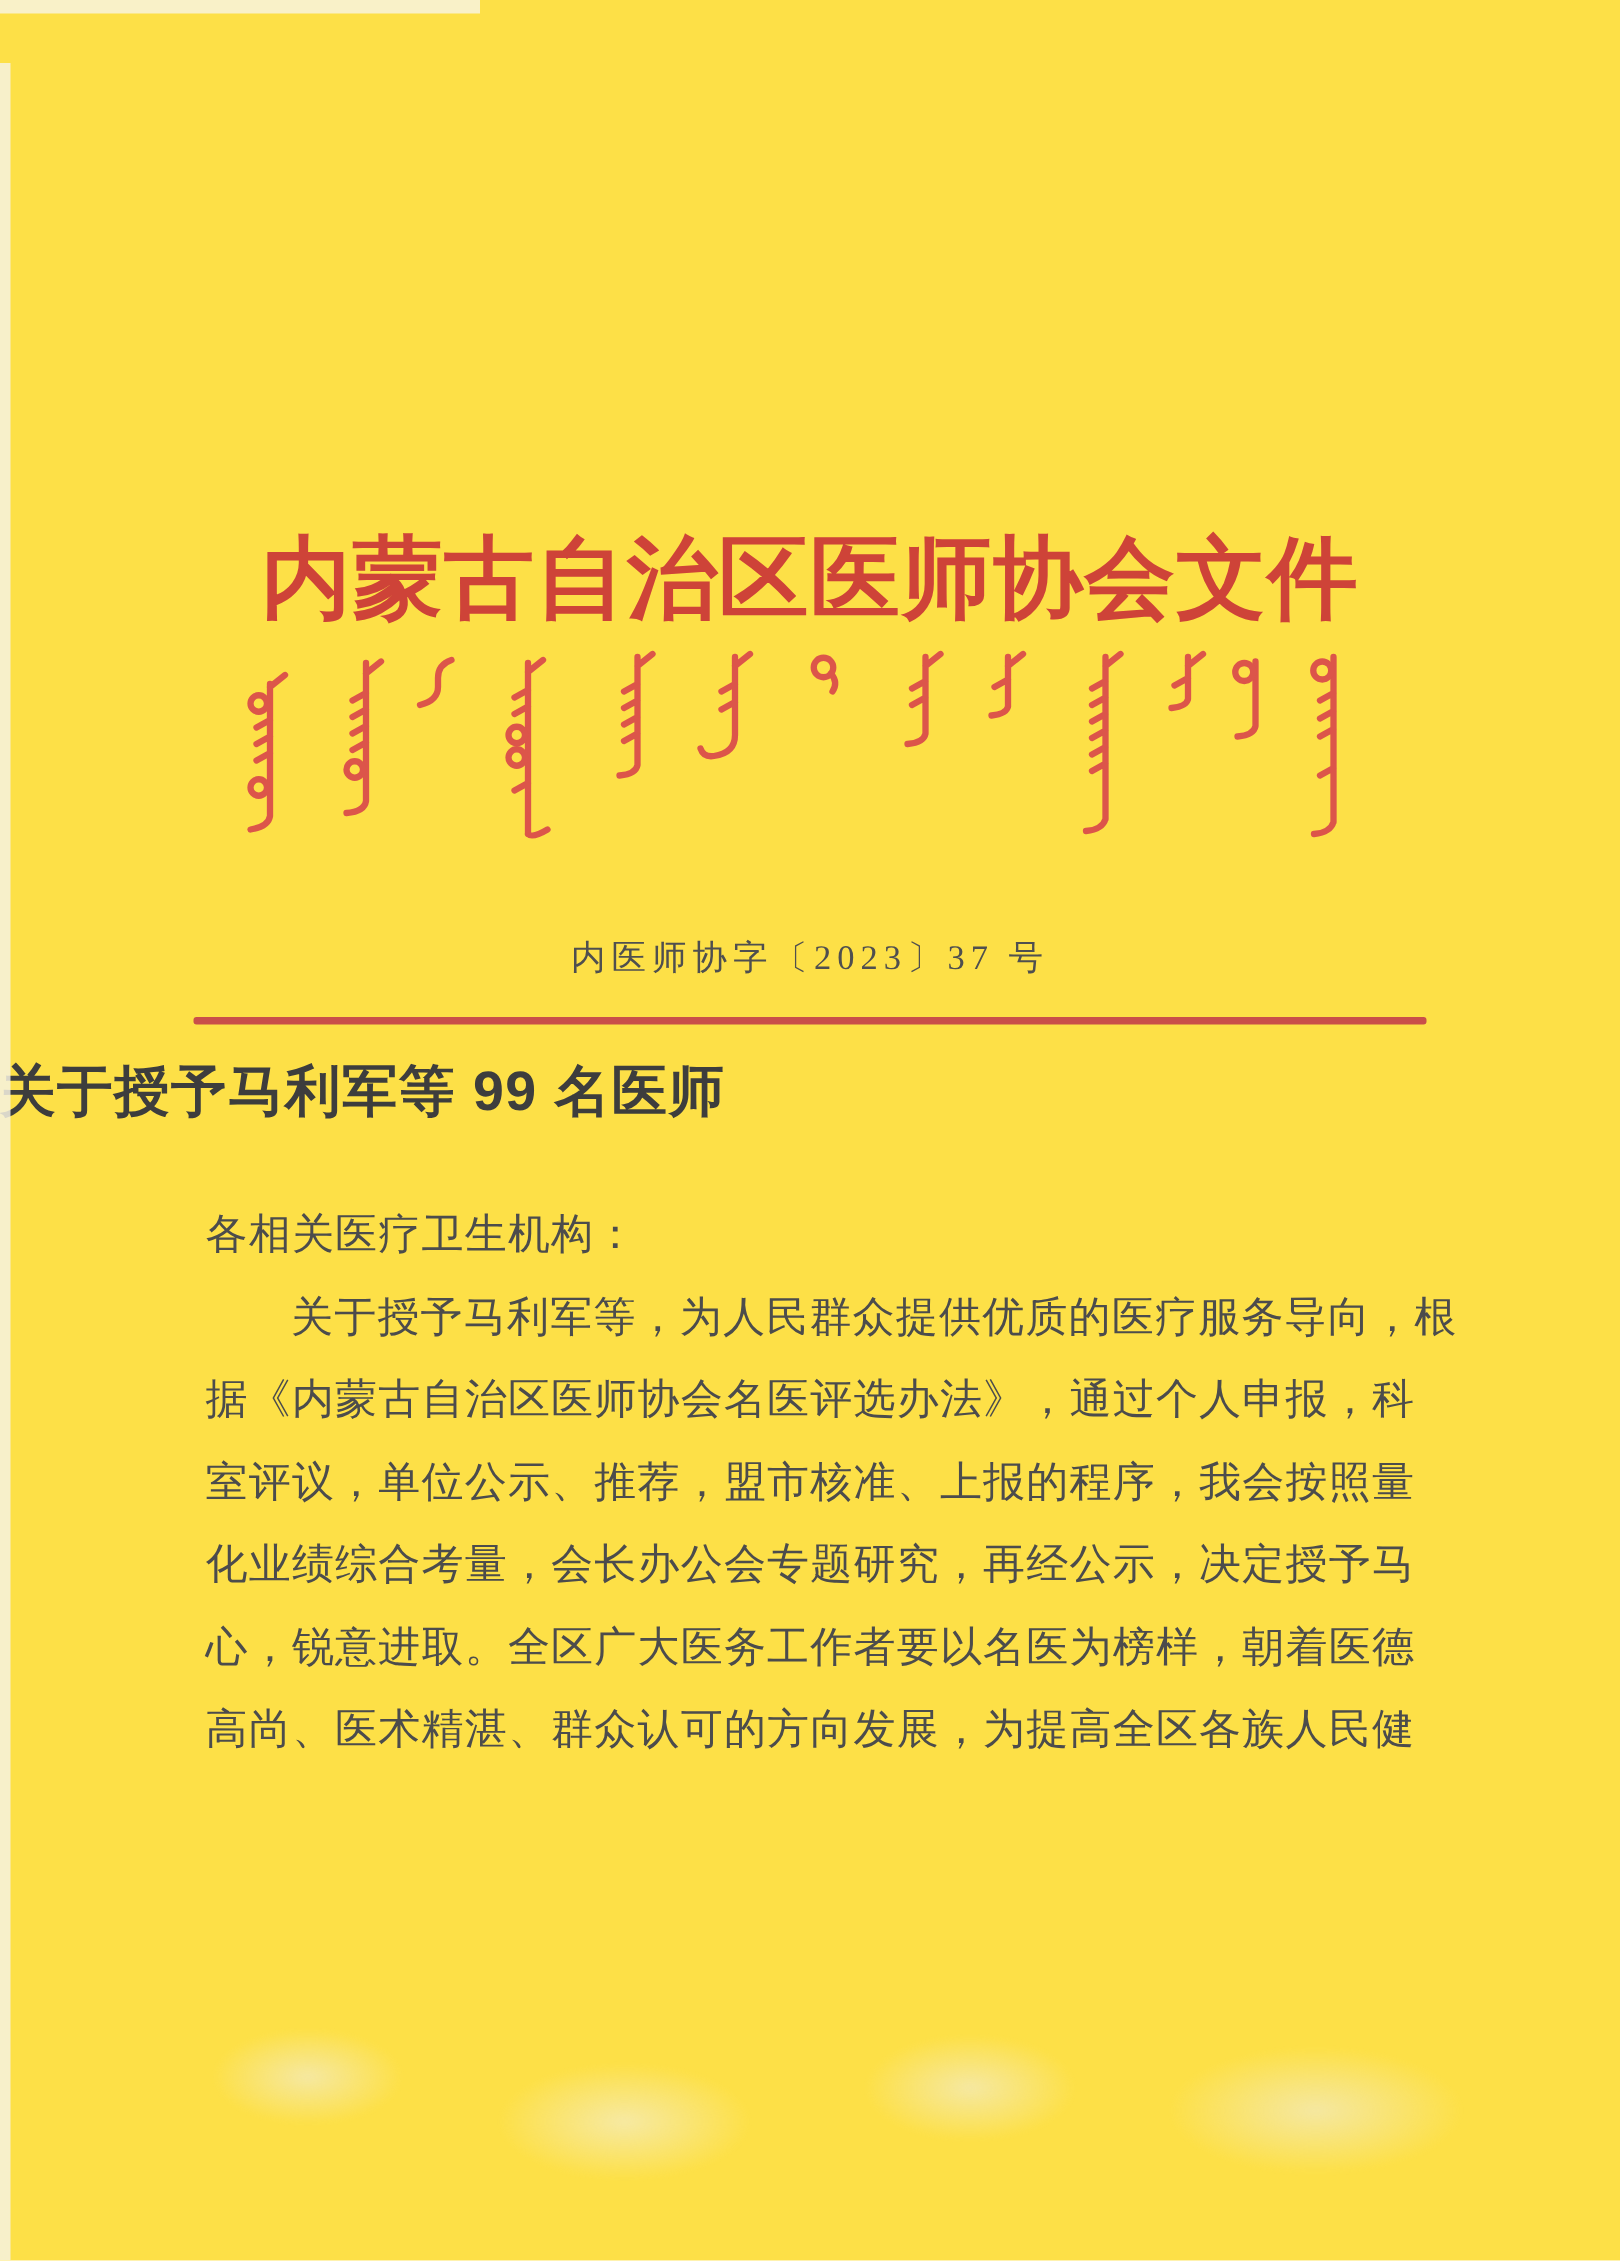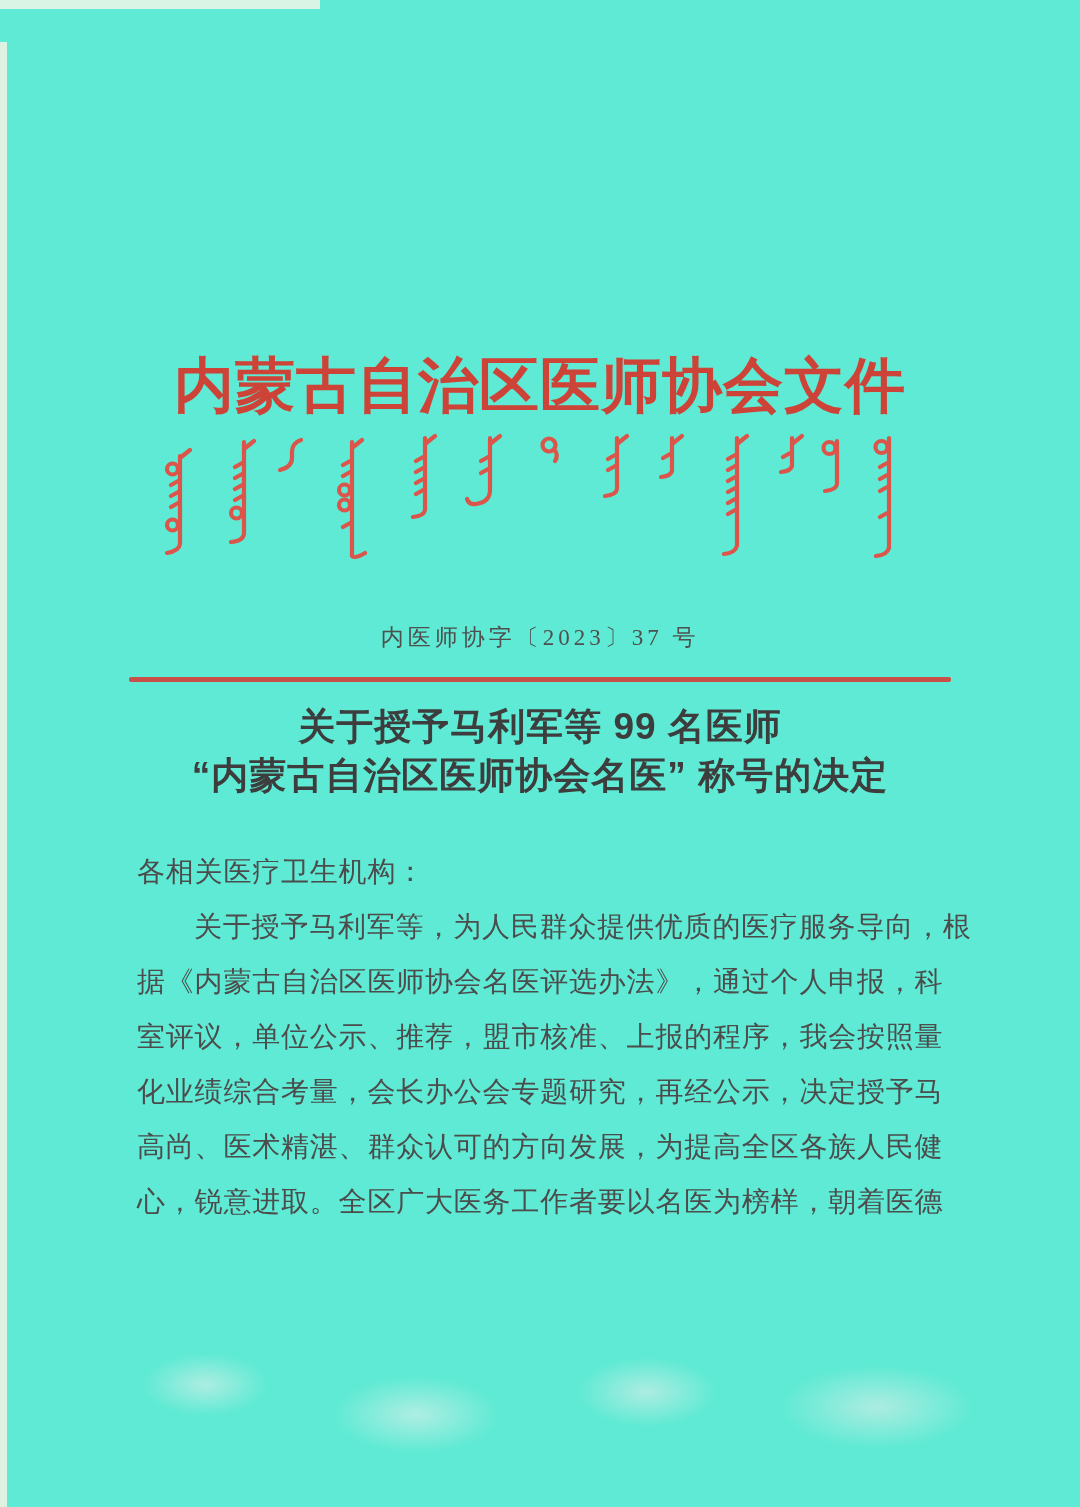--- a/index.html
+++ b/index.html
@@ -4,21 +4,21 @@
 <style>
   * { margin: 0; padding: 0; box-sizing: border-box; }
   html, body { background: #ffffff; }
   body { font-family: "Liberation Serif", "DejaVu Serif", serif; }
 
   .page {
     position: relative;
     width: 1080px;
     height: 1507px;
     margin: 0 auto;
-    background: #5eead4;
+    background: #fde047;
     overflow: hidden;
   }
 
   .paper-edge-left {
     position: absolute;
     left: 0; top: 42px; bottom: 0;
     width: 7px;
     background: #f6f2e2;
     opacity: 0.85;
   }
@@ -58,21 +58,21 @@
   .red-rule {
     width: 822px;
     height: 5px;
     margin: 24px auto 0 auto;
     background: #c94f49;
     border-radius: 2px;
   }
 
   .decision-title {
     margin-top: 20px;
-    text-align: center;
+    text-align: left;
     font-family: "Liberation Sans", "DejaVu Sans", sans-serif;
     font-weight: 700;
     font-size: 37px;
     line-height: 49px;
     color: #3d3d3d;
     letter-spacing: 1px;
   }
 
   .body-block {
     margin: 46px auto 0 auto;
@@ -151,28 +151,27 @@
       </g>
     </svg>
   </div>
 
   <div class="doc-number">内医师协字〔2023〕37 号</div>
 
   <div class="red-rule"></div>
 
   <div class="decision-title">
     <div>关于授予马利军等 99 名医师</div>
-    <div>“内蒙古自治区医师协会名医” 称号的决定</div>
   </div>
 
   <div class="body-block">
     <div class="body-line">各相关医疗卫生机构：</div>
     <div class="body-line indent">关于授予马利军等，为人民群众提供优质的医疗服务导向，根</div>
     <div class="body-line">据《内蒙古自治区医师协会名医评选办法》，通过个人申报，科</div>
     <div class="body-line">室评议，单位公示、推荐，盟市核准、上报的程序，我会按照量</div>
     <div class="body-line">化业绩综合考量，会长办公会专题研究，再经公示，决定授予马</div>
+    <div class="body-line">心，锐意进取。全区广大医务工作者要以名医为榜样，朝着医德</div>
     <div class="body-line">高尚、医术精湛、群众认可的方向发展，为提高全区各族人民健</div>
-    <div class="body-line">心，锐意进取。全区广大医务工作者要以名医为榜样，朝着医德</div>
   </div>
 
   <div class="bleed-through"></div>
 
 </div>
 
 </body></html>

